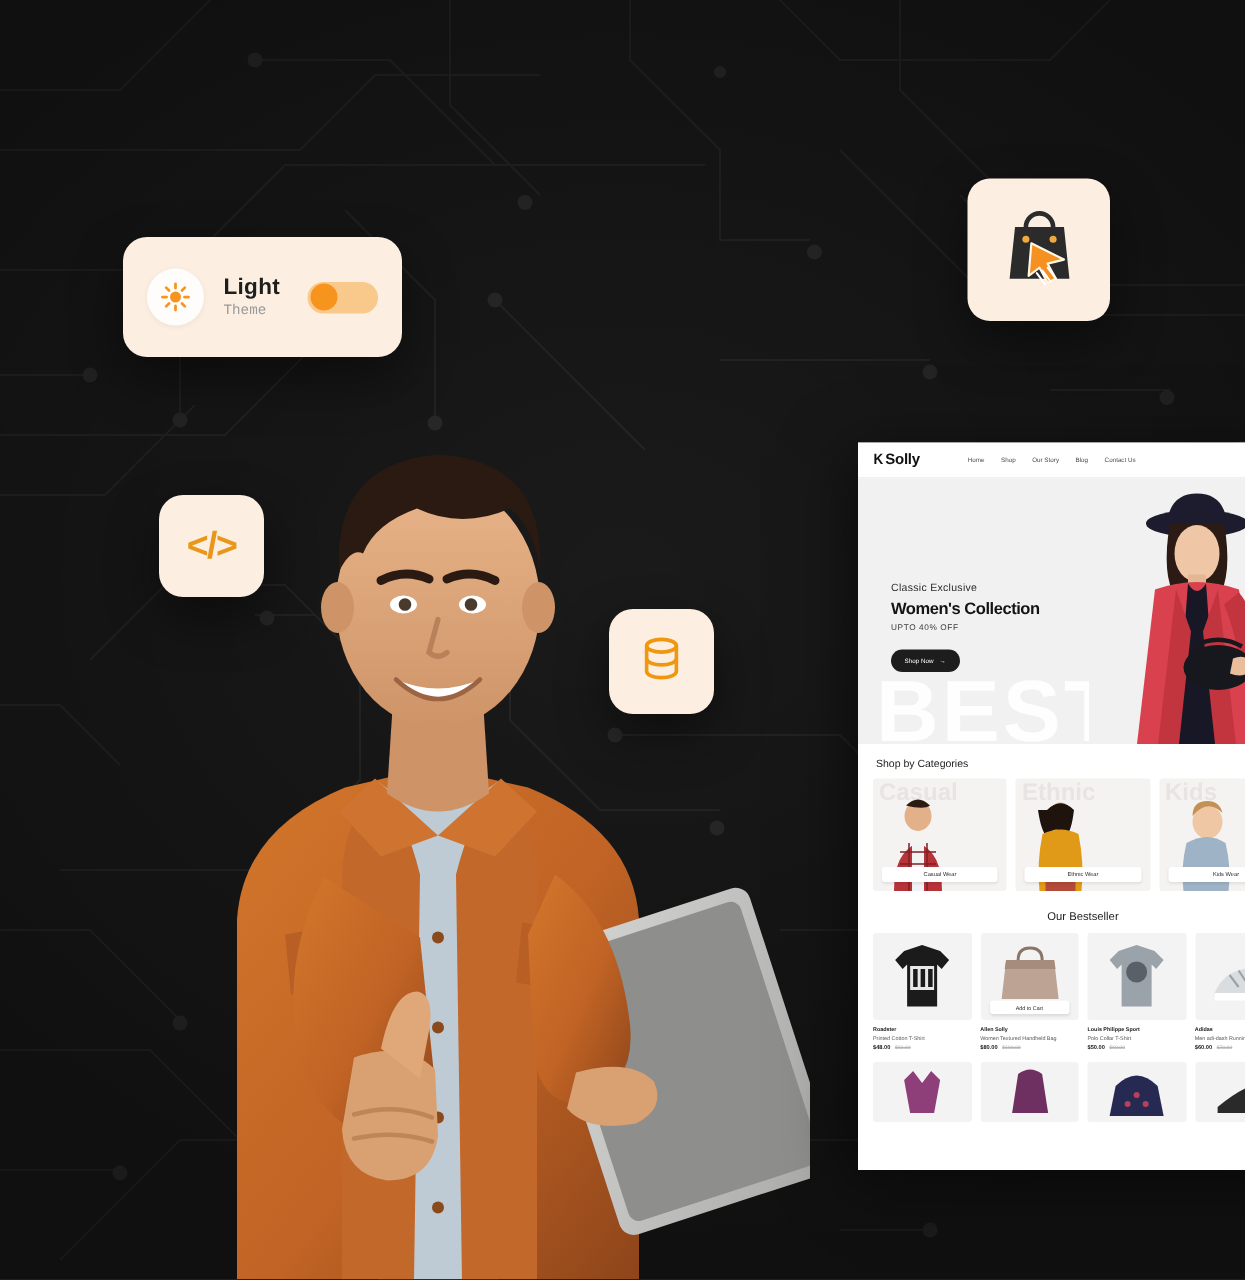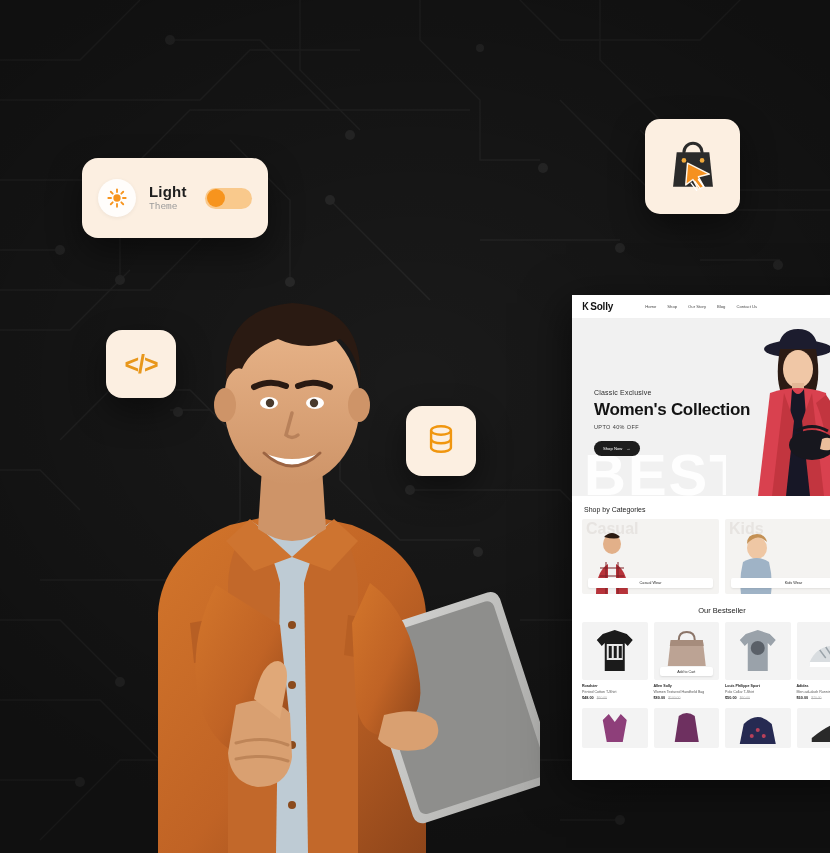--- a/index.html
+++ b/index.html
@@ -124,21 +124,21 @@
     position:relative; height:177px; background:#f1f1f1;
     overflow:hidden;
   }
   .mk-hero-best {
     position:absolute; left:12px; bottom:-8px;
     font-size:58px; font-weight:bold; color:#ffffff;
     letter-spacing:2px; line-height:1; opacity:.95;
   }
   .mk-hero-copy { position:absolute; left:22px; top:70px; }
   .mk-eyebrow { font-size:7px; color:#2b2b2b; letter-spacing:.2px; }
-  .mk-h1 { font-size:17px; font-weight:bold; color:#141414; margin-top:4px; letter-spacing:-.3px; }
+  .mk-h1 { font-size:11px; font-weight:bold; color:#141414; margin-top:4px; letter-spacing:-.3px; }
   .mk-off { font-size:5.5px; color:#3a3a3a; margin-top:4px; letter-spacing:.4px; }
   .mk-btn {
     margin-top:11px; display:inline-flex; align-items:center; gap:4px;
     background:#1d1d1d; color:#fff; font-size:4.2px;
     padding:5px 9px; border-radius:9px;
   }
   .mk-model {
     position:absolute; right:-4px; top:0; width:150px; height:177px;
   }
 
@@ -465,20 +465,30 @@
           <path d="M14 62 q0 -26 16 -32 q16 6 16 32z" fill="#B7333A"></path>
           <path d="M26 30 h8 v32 h-8z" fill="#F2F2F2"></path>
           <g stroke="#7C2127" stroke-width="1">
               <path d="M18 36h24M18 44h24M18 52h24M24 30v32M36 30v32"></path>
             </g>
         </svg>
         <span class="mk-cat-pill">Casual Wear</span>
       </div>
 
 
+      <div class="mk-cat">
+        <span class="mk-cat-ghost">Ethnic</span>
+        <svg class="mk-cat-photo" viewBox="0 0 60 62">
+          <ellipse cx="30" cy="13" rx="8" ry="10" fill="#DFA97F"></ellipse>
+          <path d="M21 8 q9 -9 18 0 q-2 16 -6 18 q-6 -10 -12 0 q-4 -4 -6 -18z" fill="#1E130D"></path>
+          <path d="M18 24 q12 -6 24 0 q4 20 2 38 h-28 q-2 -18 2 -38z" fill="#E09A18"></path>
+          <path d="M20 50 h20 v12 h-20z" fill="#B34A3A"></path>
+        </svg>
+        <span class="mk-cat-pill">Ethnic Wear</span>
+      </div>
 
       <div class="mk-cat">
         <span class="mk-cat-ghost">Kids</span>
         <svg class="mk-cat-photo" viewBox="0 0 60 62">
           <ellipse cx="32" cy="16" rx="10" ry="11" fill="#EFC7A4"></ellipse>
           <path d="M22 12 q10 -12 20 -2 q-2 -8 -10 -8 q-10 0 -10 10z" fill="#C49155"></path>
           <path d="M18 30 q14 -8 26 0 q4 16 2 32 h-30 q-2 -16 2 -32z" fill="#9FB3C6"></path>
         </svg>
         <span class="mk-cat-pill">Kids Wear</span>
       </div>

